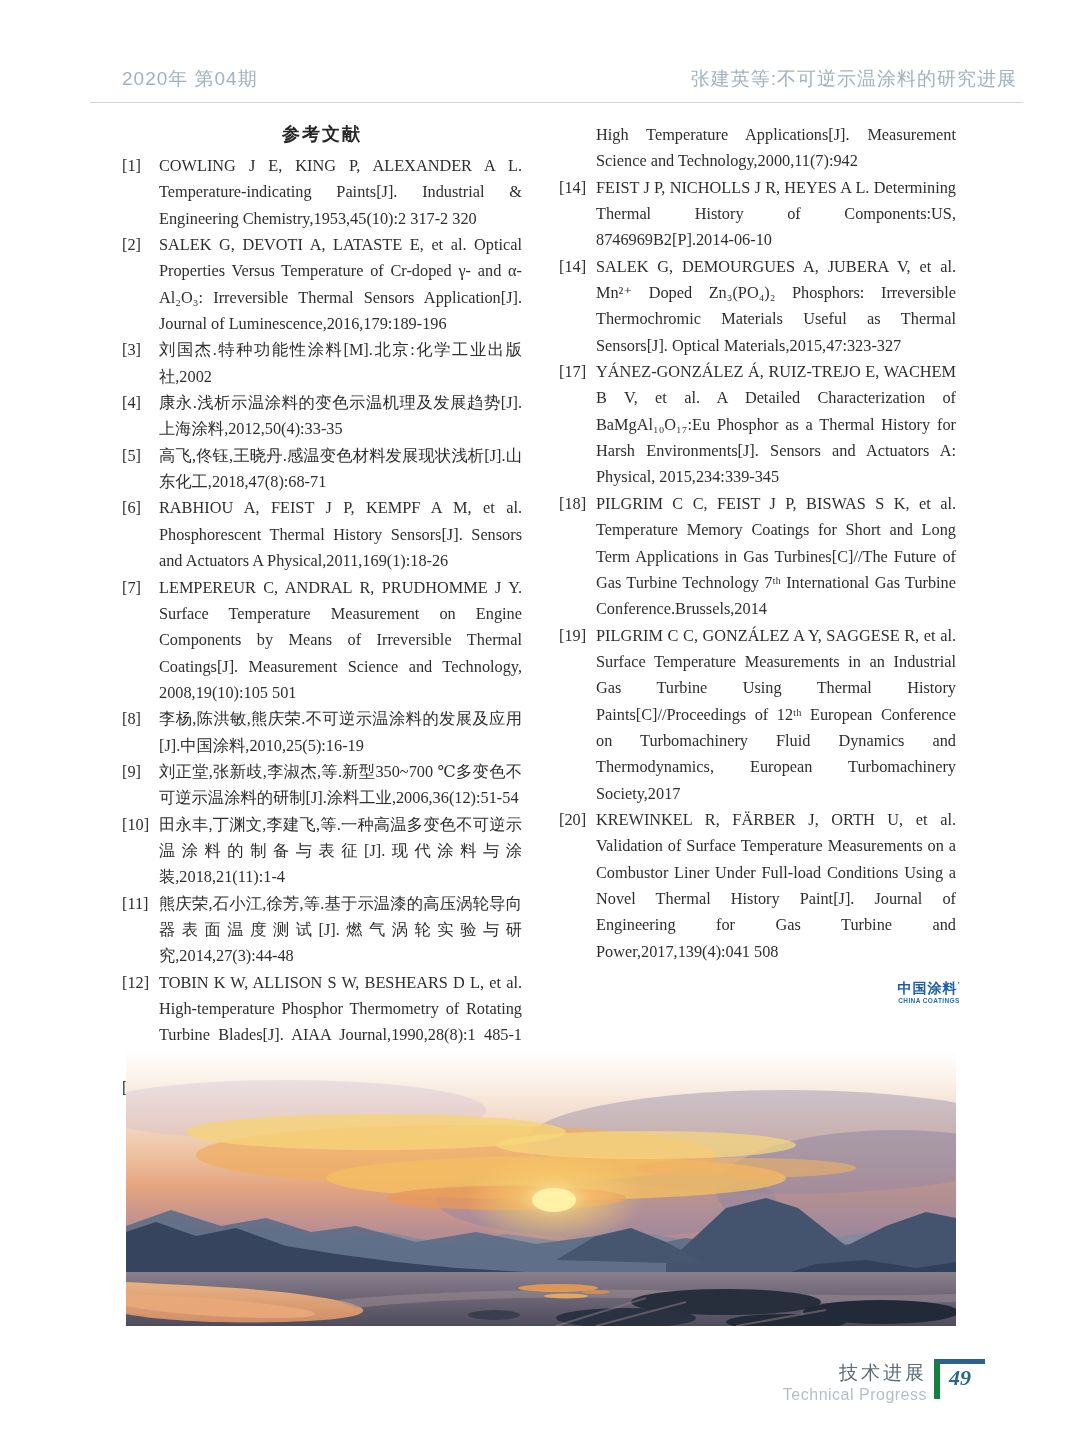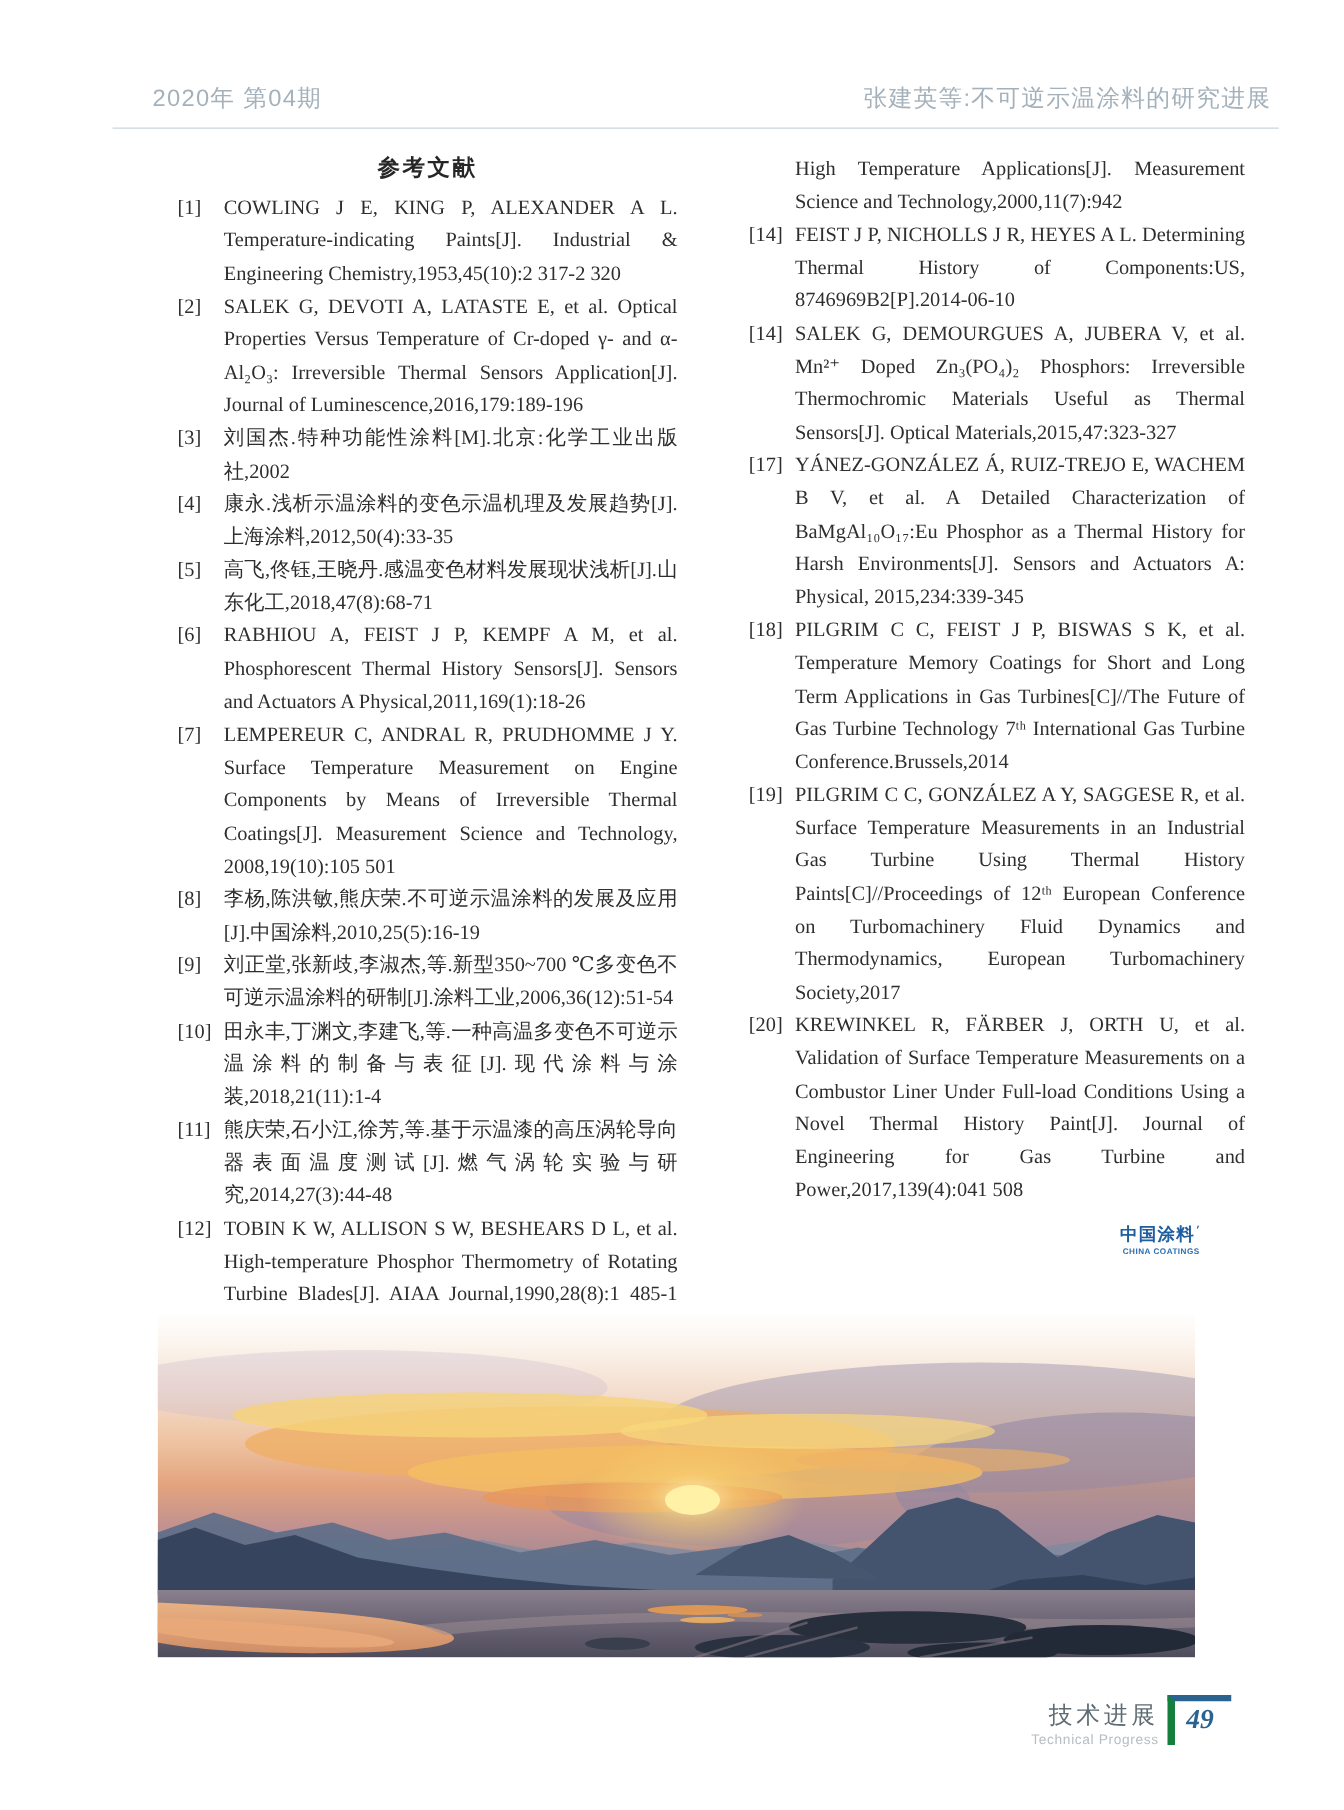--- a/index.html
+++ b/index.html
@@ -16,21 +16,21 @@
     border-bottom:1px solid #ccd5db; padding:0 6px 10px 32px;
     font-family:"Liberation Sans","DejaVu Sans",sans-serif;
     font-size:19px; color:#a4b1bb; letter-spacing:1px;
   }
 
   
   .columns {
     position:absolute; left:122px; top:120px; width:834px;
     display:flex; gap:37px;
   }
-  .col { flex:0 0 auto;margin-left:20px; }
+  .col { flex:0 0 auto; }
   .col-left  { width:400px; }
   .col-right { width:397px; padding-top:2px; }
 
   .ref-heading {
     margin:2px 0 7px 0; text-align:center;
     font-family:"Liberation Sans","DejaVu Sans",sans-serif;
     font-weight:bold; font-size:18px; color:#262626; letter-spacing:2px;
   }
   .ref-item {
     position:relative; padding-left:37px;
@@ -38,21 +38,21 @@
     text-align:justify;
   }
   .ref-num { position:absolute; left:0; top:0; }
 
   
   .logo {
     position:absolute; left:891px; top:981px; width:76px;
     text-align:center; line-height:1.1;
   }
   .logo-cn {
-    font-family:Liberation Mono, monospace;
+    font-family:Liberation Sans, sans-serif;
     font-weight:bold; font-size:14px; letter-spacing:1px; color:#1f5fa0;
   }
   .logo-mark { font-size:8px; vertical-align:super; color:#1f5fa0; }
   .logo-en {
     font-family:"Liberation Sans","DejaVu Sans",sans-serif;
     font-weight:bold; font-size:6.5px; letter-spacing:0.4px; color:#2a6cb0;
     margin-top:1px;
   }
 
   
@@ -68,21 +68,21 @@
     display:flex; align-items:center; gap:7px;
   }
   .footer-labels { text-align:right; }
   .f-cn {
     font-family:"Liberation Sans","DejaVu Sans",sans-serif;
     font-size:19px; color:#5f6b73; letter-spacing:3px; line-height:1.15;
     margin-top:8px;
   }
   .f-en {
     font-family:"Liberation Sans","DejaVu Sans",sans-serif;
-    font-size:11px; color:#b6bec4; letter-spacing:0.5px; margin-top:2px;
+    font-size:16px; color:#b6bec4; letter-spacing:0.5px; margin-top:2px;
   }
   .pageno-box {
     border-top:5px solid #2a6390; border-left:6px solid #15803d;
     padding:1px 14px 8px 9px; margin-top:0;
   }
   .pageno {
     font-family:"Liberation Serif","DejaVu Serif",serif;
     font-style:italic; font-weight:bold; font-size:22px; color:#2a6390;
   }
 </style>

